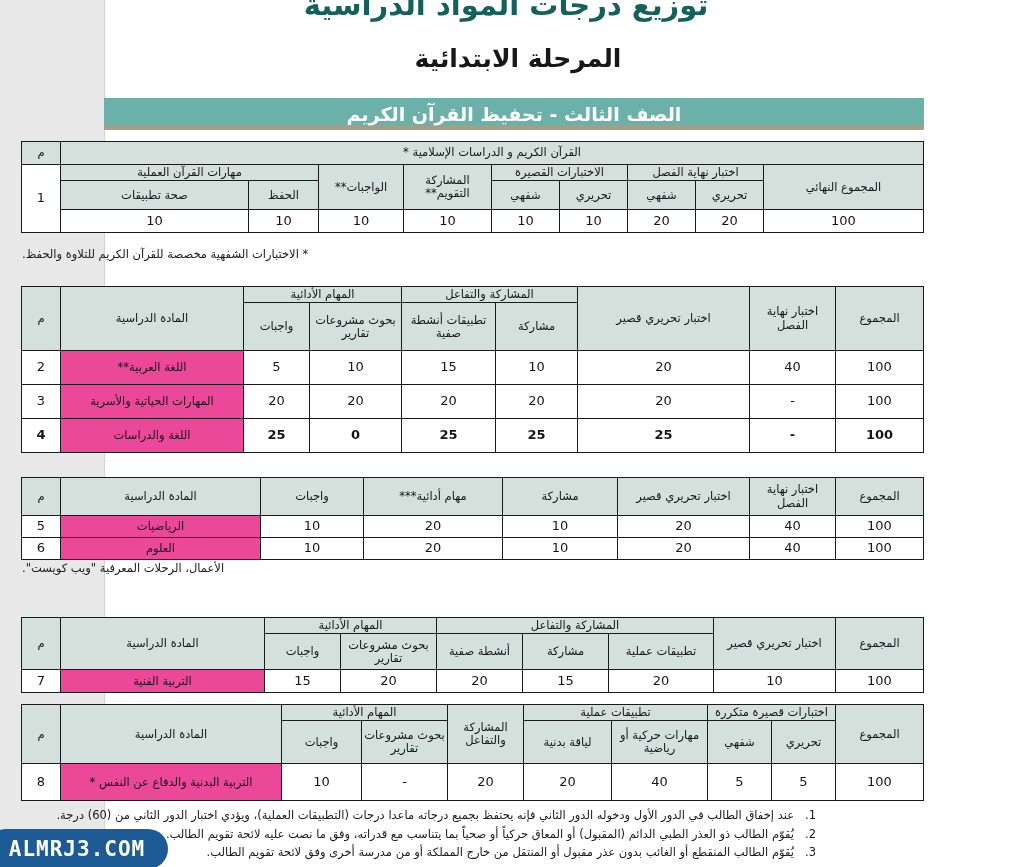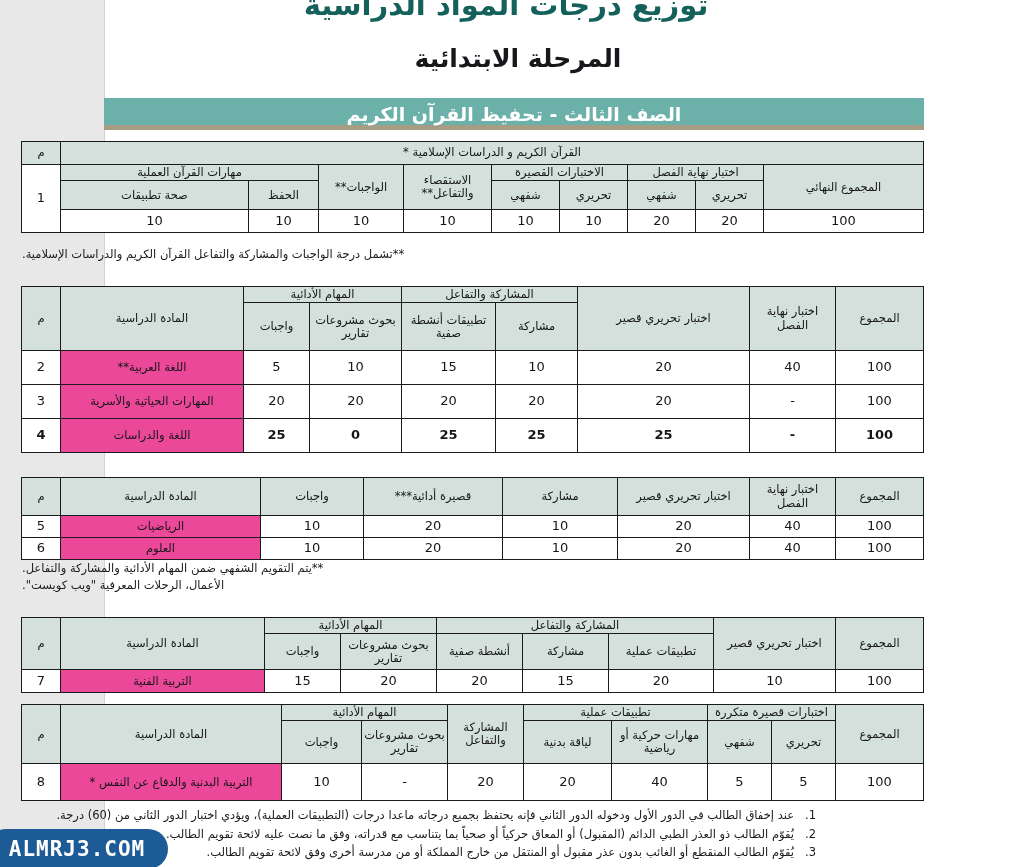--- a/index.html
+++ b/index.html
@@ -220,21 +220,21 @@
     </colgroup>
     <tbody>
       <tr>
         <td class="hd" colspan="9" style="height:20px;">القرآن الكريم و الدراسات الإسلامية *</td>
         <td class="hd" rowspan="1">م</td>
       </tr>
       <tr>
         <td class="hd" rowspan="2" style="height:26px;">المجموع النهائي</td>
         <td class="hd" colspan="2">اختبار نهاية الفصل</td>
         <td class="hd" colspan="2">الاختبارات القصيرة</td>
-        <td class="hd" rowspan="2">الاستقصاء والتفاعل**</td>
+        <td class="hd" rowspan="2">المشاركة التقويم**</td>
         <td class="hd" rowspan="2">الواجبات**</td>
         <td class="hd" colspan="2">مهارات القرآن العملية</td>
         <td class="num" rowspan="3">1</td>
       </tr>
       <tr>
         <td class="hd" style="height:26px;">تحريري</td>
         <td class="hd">شفهي</td>
         <td class="hd">تحريري</td>
         <td class="hd">شفهي</td>
         <td class="hd">الحفظ</td>
@@ -248,21 +248,21 @@
         <td class="num">10</td>
         <td class="num">10</td>
         <td class="num">10</td>
         <td class="num">10</td>
         <td class="num">10</td>
       </tr>
     </tbody>
   </table>
 
   <div id="notes1" class="notes">
-    <span class="note-line">**تشمل درجة الواجبات والمشاركة والتفاعل القرآن الكريم والدراسات الإسلامية.</span>
+    <span class="note-line">* الاختبارات الشفهية مخصصة للقرآن الكريم للتلاوة والحفظ.</span>
   </div>
 
   <table id="t2" class="grade-table">
     <colgroup>
       <col style="width:88px">
       <col style="width:86px">
       <col style="width:172px">
       <col style="width:82px">
       <col style="width:94px">
       <col style="width:92px">
@@ -335,21 +335,21 @@
       <col style="width:103px">
       <col style="width:200px">
       <col style="width:39px">
     </colgroup>
     <tbody>
       <tr>
         <td class="hd" style="height:35px;">المجموع</td>
         <td class="hd">اختبار نهاية الفصل</td>
         <td class="hd">اختبار تحريري قصير</td>
         <td class="hd">مشاركة</td>
-        <td class="hd">قصيرة أدائية***</td>
+        <td class="hd">مهام أدائية***</td>
         <td class="hd">واجبات</td>
         <td class="hd">المادة الدراسية</td>
         <td class="hd">م</td>
       </tr>
       <tr>
         <td class="num" style="height:19px;">100</td>
         <td class="num">40</td>
         <td class="num">20</td>
         <td class="num">10</td>
         <td class="num">20</td>
@@ -364,21 +364,20 @@
         <td class="num">10</td>
         <td class="num">20</td>
         <td class="num">10</td>
         <td class="subj">العلوم</td>
         <td class="num">6</td>
       </tr>
     </tbody>
   </table>
 
   <div id="notes2" class="notes">
-    <span class="note-line">**يتم التقويم الشفهي ضمن المهام الأدائية والمشاركة والتفاعل.</span>
     <span class="note-line wrap">الأعمال، الرحلات المعرفية "ويب كويست".</span>
   </div>
 
   <table id="t4" class="grade-table">
     <colgroup>
       <col style="width:88px">
       <col style="width:122px">
       <col style="width:105px">
       <col style="width:86px">
       <col style="width:86px">

